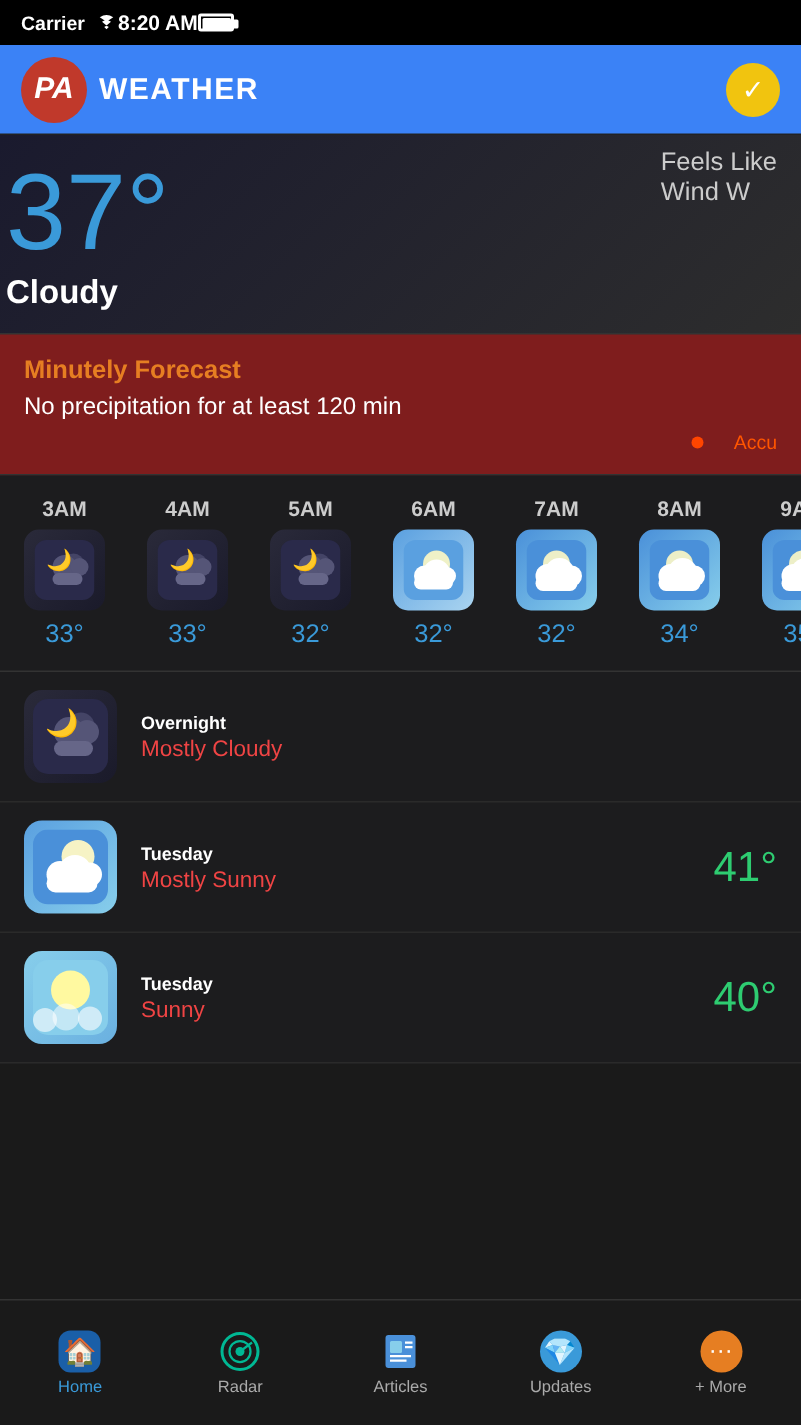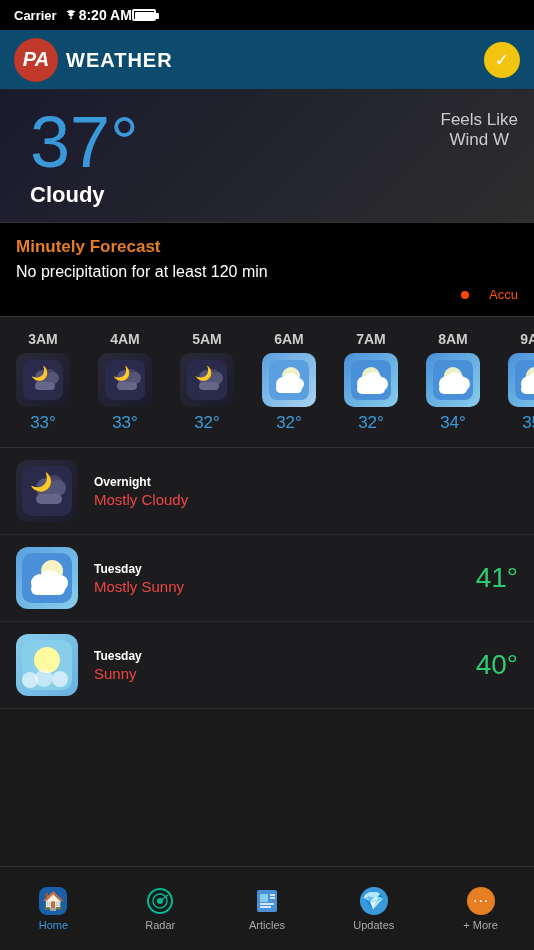--- a/index.html
+++ b/index.html
@@ -38,21 +38,21 @@
     }
     .battery-fill {
       position: absolute; left: 1px; top: 1px;
       width: 19px; height: 8px;
       background: #fff;
       border-radius: 1px;
     }
 
     
     .app-header {
-      background: #0c4a6e;
+      background: #3b82f6;
       display: flex;
       align-items: center;
       justify-content: space-between;
       padding: 8px 14px;
       height: 60px;
       border-bottom: 1px solid #222;
     }
     .logo-area { display: flex; align-items: center; gap: 8px; }
     .logo-badge {
       background: #c0392b;
@@ -75,35 +75,35 @@
       width: 36px; height: 36px;
       background: #f1c40f;
       border-radius: 50%;
       display: flex; align-items: center; justify-content: center;
       font-size: 18px;
     }
 
     
     .current-weather {
       background: linear-gradient(135deg, #1a1a2e 0%, #2d2d2d 100%);
-      padding: 16px 18px 14px 30px;
+      padding: 16px 18px 14px 4px;
       min-height: 120px;
       position: relative;
     }
     .temp-display { font-size: 72px; font-weight: 300; color: #3a9ad9; line-height: 1; }
     .condition { font-size: 22px; font-weight: 600; color: #fff; margin-top: 4px; }
     .feels-wind {
-      position: absolute; right: 16px; top: 20px;
-      text-align: center; color: #ccc;
+      position: absolute; right: 16px; top: 8px;
+      text-align: left; color: #ccc;
       font-size: 17px;
     }
 
     
     .minutely-section {
-      background: #000000;
+      background: #7f1d1d;
       padding: 14px 16px;
       border-top: 1px solid #333;
       border-bottom: 1px solid #333;
     }
     .minutely-title { color: #e67e22; font-size: 17px; font-weight: 700; margin-bottom: 6px; }
     .minutely-text { color: #fff; font-size: 16px; }
     .minutely-source { color: #ff5500; font-size: 13px; text-align: right; margin-top: 6px; display: flex; align-items: center; justify-content: flex-end; gap: 20px; }
     .accuweather-dot { width: 8px; height: 8px; background: #ff4500; border-radius: 50%; }
 
     

